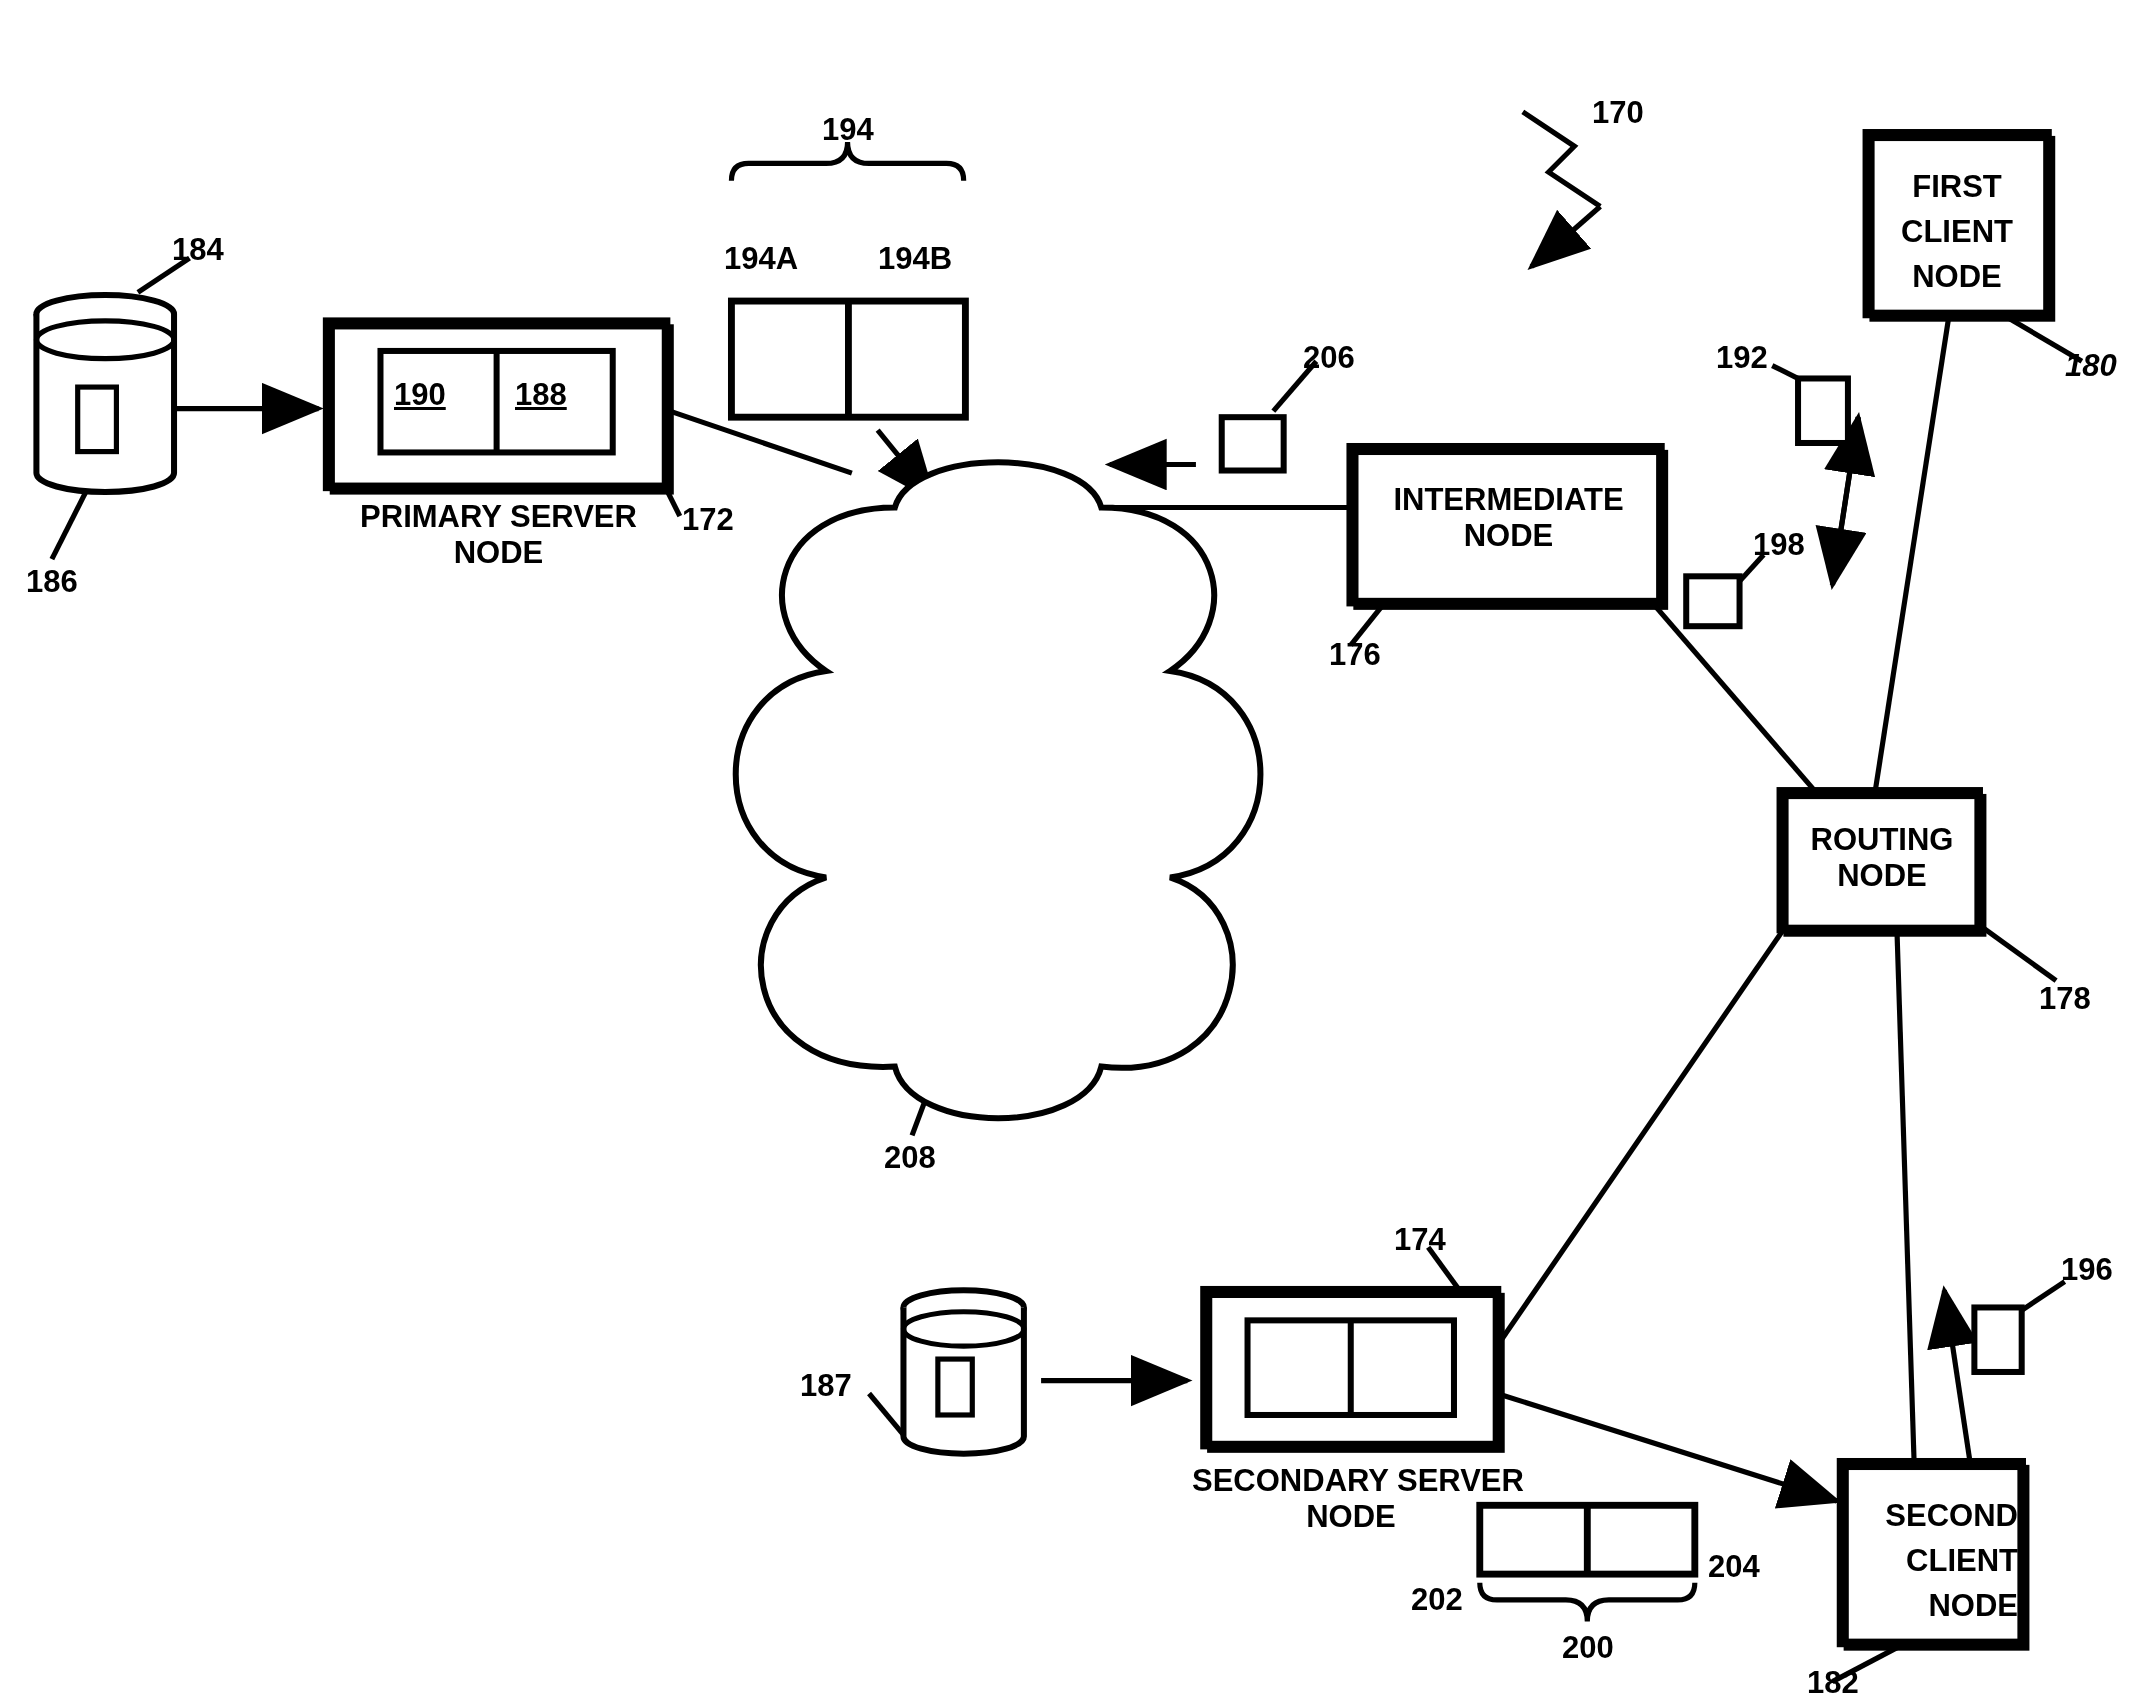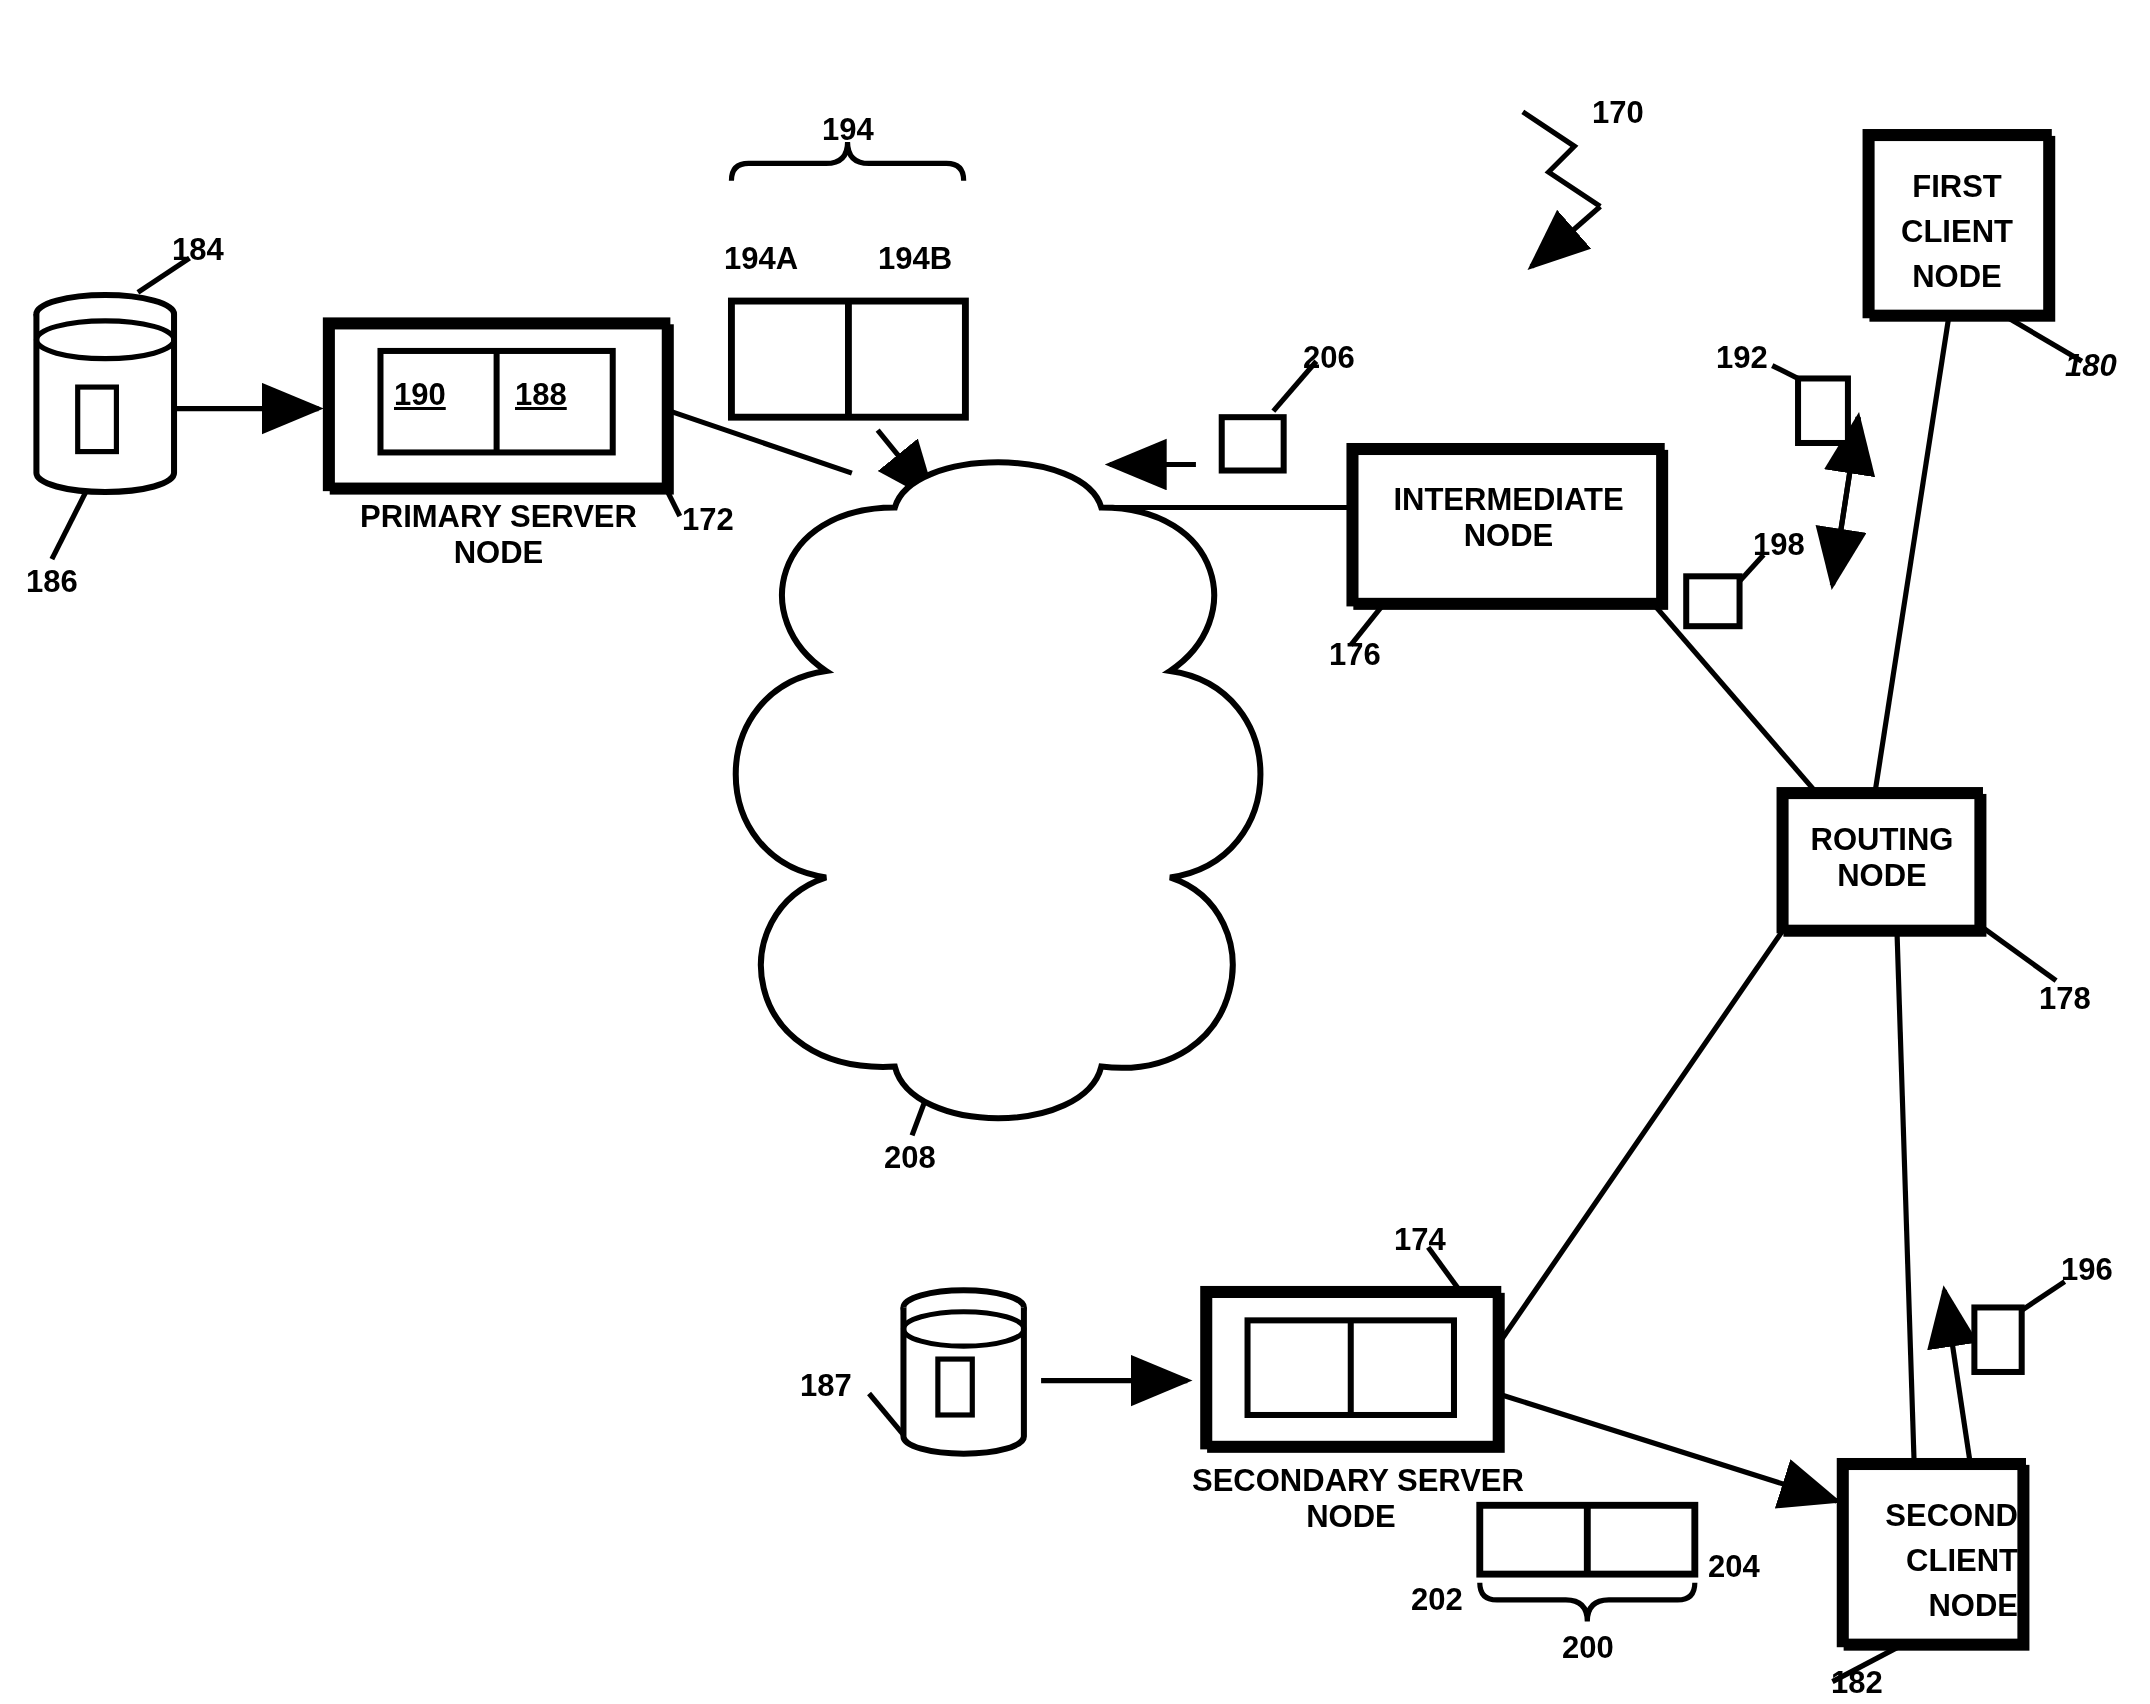--- a/index.html
+++ b/index.html
@@ -191,21 +191,21 @@
   <span class="label" style="left:2039px; top:981px;">178</span>
 
   <span class="label" style="left:1871px; top:165px; width:172px; line-height:1.45;">FIRST
 CLIENT
 NODE</span>
   <span class="label" style="left:2065px; top:348px;font-style:italic;">180</span>
 
   <span class="label" style="left:1846px; top:1494px; width:172px; line-height:1.45;text-align:right;">SECOND
 CLIENT
 NODE</span>
-  <span class="label" style="left:1807px; top:1665px;margin-left:24px;">182</span>
+  <span class="label" style="left:1807px; top:1665px;">182</span>
 
   <span class="label" style="left:172px; top:232px;">184</span>
   <span class="label" style="left:26px; top:564px;">186</span>
   <span class="label" style="left:800px; top:1368px;">187</span>
 
   <span class="label" style="left:822px; top:112px;">194</span>
   <span class="label" style="left:724px; top:241px;">194A</span>
   <span class="label" style="left:878px; top:241px;">194B</span>
 
   <span class="label" style="left:1562px; top:1630px;">200</span>

